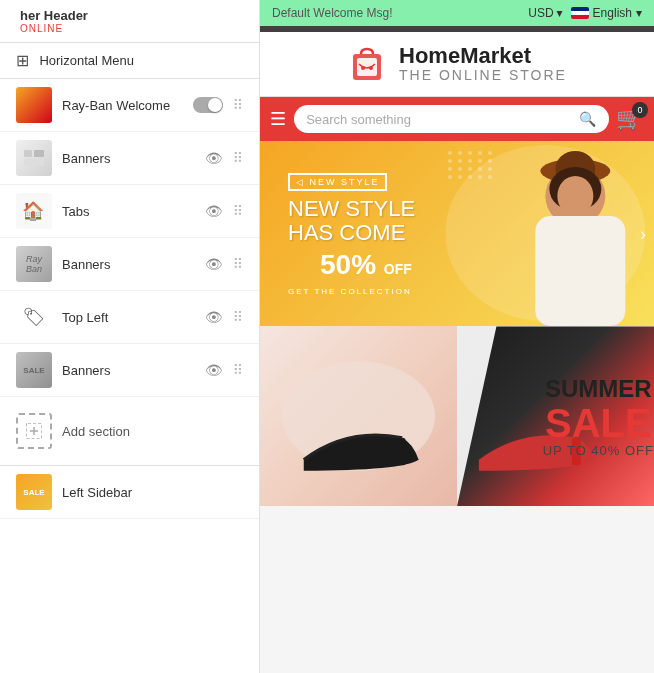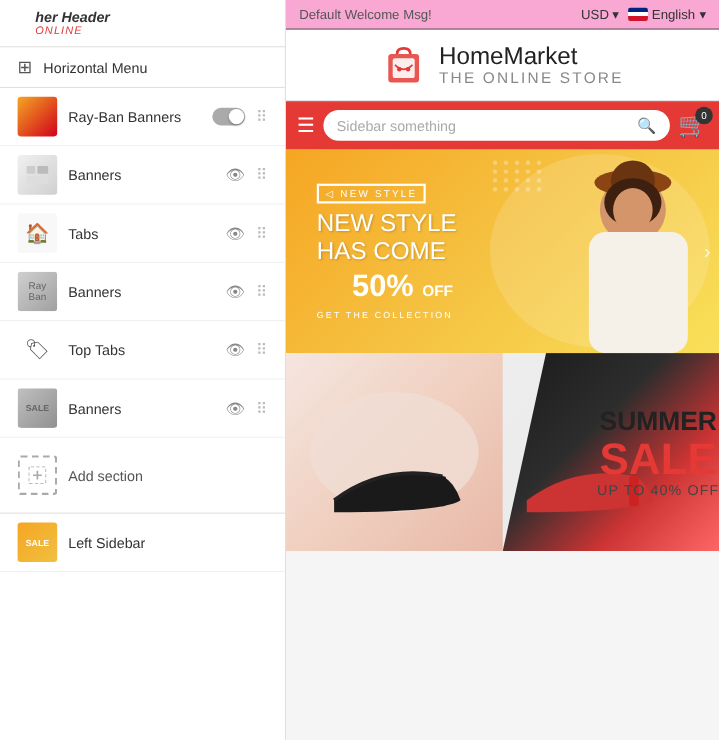--- a/index.html
+++ b/index.html
@@ -10,23 +10,22 @@
       width: 260px;
       min-width: 260px;
       background: #fff;
       border-right: 1px solid #e0e0e0;
       display: flex;
       flex-direction: column;
       overflow-y: auto;
     }
 
     .header-section {
-      padding: 8px 32px;
+      padding: 8px 20px;
       border-bottom: 1px solid #e0e0e0;
-      font-style: italic;
     }
     .header-label {
       font-size: 13px;
       font-weight: bold;
       color: #333;
     }
     .header-sublabel {
       font-size: 10px;
       color: #e53935;
       text-transform: uppercase;
@@ -175,22 +174,22 @@
       display: flex;
       flex-direction: column;
       overflow-y: auto;
     }
 
     .top-bar {
       display: flex;
       align-items: center;
       justify-content: space-between;
       padding: 6px 12px;
-      background: #f9a8d4;
-      border-bottom: 1px solid #404040;
+      background: #86efac;
+      border-bottom: 6px solid #404040;
       font-size: 12px;
       color: #333;
     }
     .top-bar-left { font-size: 12px; color: #555; }
     .top-bar-right {
       display: flex;
       align-items: center;
       gap: 8px;
     }
     .currency-select {
@@ -230,21 +229,21 @@
     .store-logo {
       width: 40px;
       height: 40px;
       display: flex;
       align-items: center;
       justify-content: center;
     }
     .store-name-block {}
     .store-name {
       font-size: 22px;
-      font-weight: normal;
+      font-weight: bold;
       color: #222;
       line-height: 1;
     }
     .store-sub {
       font-size: 14px;
       color: #888;
       letter-spacing: 2px;
       text-transform: uppercase;
     }
 
@@ -432,21 +431,21 @@
     <div class="header-sublabel">ONLINE</div>
   </div>
 
   <div class="menu-section">
     <span class="menu-icon">⊞</span>
     <span class="menu-label">Horizontal Menu</span>
   </div>
 
   <div class="section-item">
     <div class="section-thumb thumb-rayban"></div>
-    <span class="section-name">Ray-Ban Banners</span>
+    <span class="section-name">Ray-Ban Welcome</span>
     <div class="toggle-btn on">
       <div class="toggle-knob"></div>
     </div>
     <span class="drag-icon">⠿</span>
   </div>
 
   <div class="section-item">
     <div class="section-thumb thumb-banners1">
       <svg width="20" height="16" viewBox="0 0 20 16">
           <rect x="0" y="0" width="8" height="7" fill="#ccc" rx="1"></rect>
@@ -463,32 +462,32 @@
     <div class="section-thumb thumb-tabs">
       <span style="font-size:18px;">🏠</span>
     </div>
     <span class="section-name">Tabs</span>
     <span class="eye-icon">👁</span>
     <span class="drag-icon">⠿</span>
   </div>
 
   <div class="section-item">
     <div class="section-thumb thumb-banners2">
-      <div style="width:100%;height:100%;background:linear-gradient(135deg,#d0d0d0,#a0a0a0);display:flex;align-items:center;justify-content:center;font-size:9px;color:#666;">Ray<br>Ban</div>
+      <div style="width:100%;height:100%;background:linear-gradient(135deg,#d0d0d0,#a0a0a0);display:flex;align-items:center;justify-content:center;font-size:9px;color:#666;font-style:italic;">Ray<br>Ban</div>
     </div>
     <span class="section-name">Banners</span>
     <span class="eye-icon">👁</span>
     <span class="drag-icon">⠿</span>
   </div>
 
   <div class="section-item">
     <div class="section-thumb thumb-topoffer">
       <span style="font-size:18px;">🏷</span>
     </div>
-    <span class="section-name">Top Tabs</span>
+    <span class="section-name">Top Left</span>
     <span class="eye-icon">👁</span>
     <span class="drag-icon">⠿</span>
   </div>
 
   <div class="section-item">
     <div class="section-thumb thumb-banners3">
       <div style="width:100%;height:100%;display:flex;align-items:center;justify-content:center;background:linear-gradient(135deg,#c0c0c0,#909090);font-size:8px;font-weight:bold;color:#666;text-align:center;">SALE</div>
     </div>
     <span class="section-name">Banners</span>
     <span class="eye-icon">👁</span>
@@ -543,21 +542,21 @@
     </div>
     <div class="store-name-block">
       <div class="store-name">HomeMarket</div>
       <div class="store-sub">THE ONLINE STORE</div>
     </div>
   </div>
 
   <div class="nav-bar">
     <span class="hamburger-icon">☰</span>
     <div class="search-bar">
-      <span class="search-placeholder">Sidebar something</span>
+      <span class="search-placeholder">Search something</span>
       <span class="search-icon">🔍</span>
     </div>
     <div class="cart-icon-wrap">
       <span class="cart-icon">🛒</span>
       <span class="cart-badge">0</span>
     </div>
   </div>
 
   <div class="banner-main">
     <div class="banner-content">

